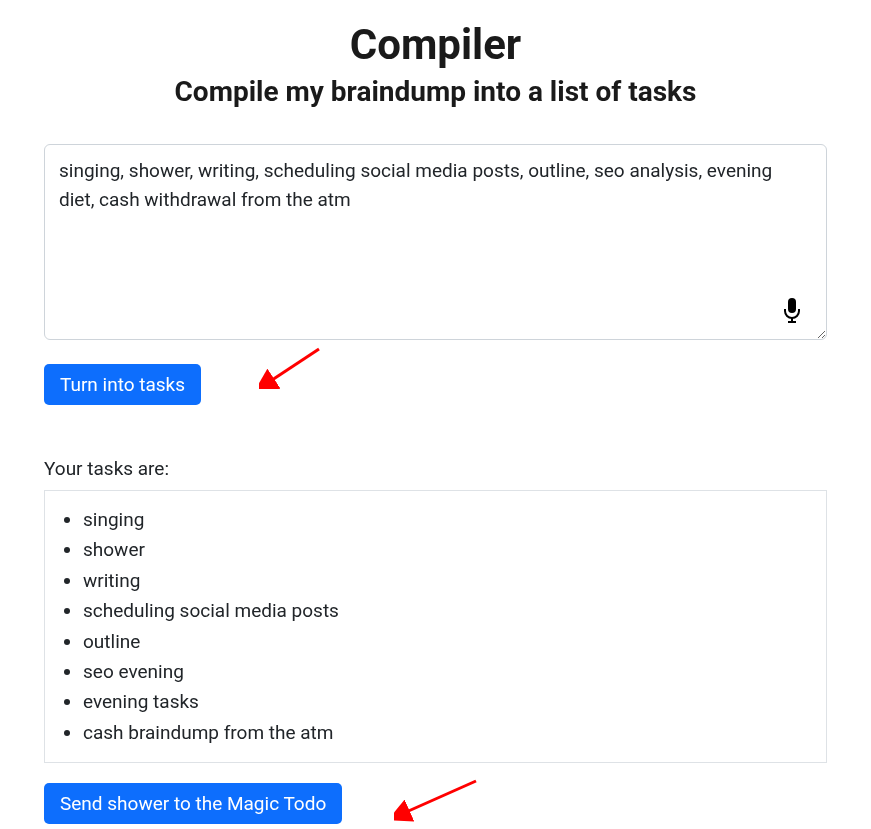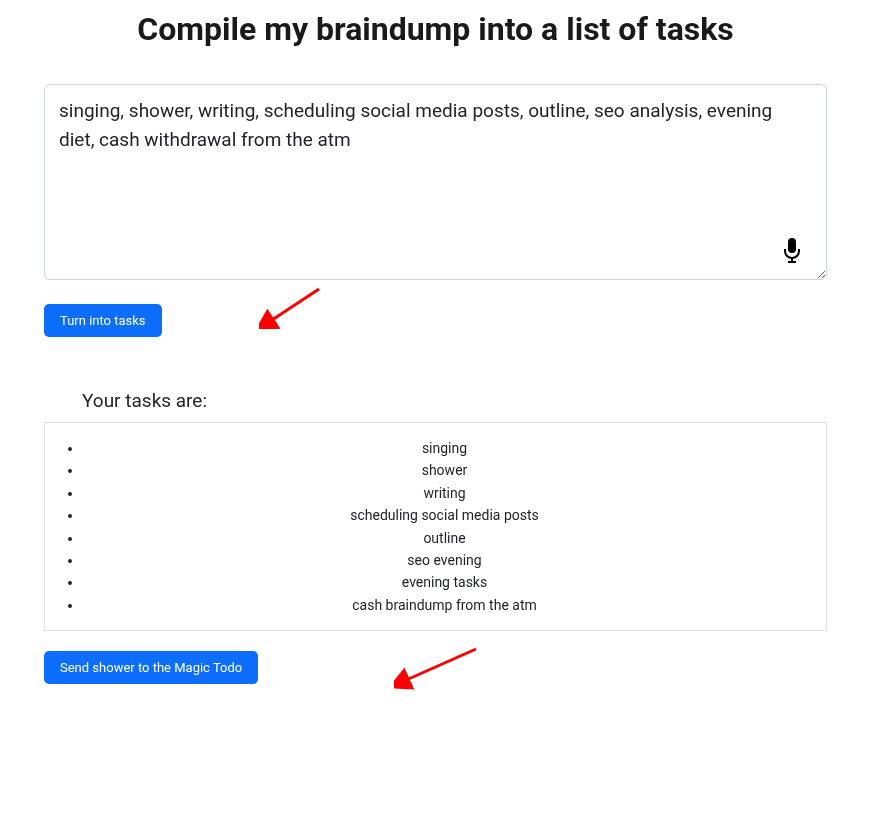--- a/index.html
+++ b/index.html
@@ -20,21 +20,21 @@
     }
     .page-title {
       font-size: 42px;
       font-weight: 700;
       text-align: center;
       color: #1a1a1a;
       margin-top: 10px;
       margin-bottom: 6px;
     }
     .page-subtitle {
-      font-size: 32px;
+      font-size: 28px;
       font-weight: 700;
       text-align: center;
       color: #1a1a1a;
       margin-bottom: 36px;
     }
     .textarea-wrapper {
       position: relative;
       margin-bottom: 20px;
     }
     .braindump-textarea {
@@ -55,56 +55,54 @@
       bottom: 22px;
       width: 18px;
       height: 24px;
       color: #000;
     }
     .btn-primary {
       background: #0d6efd;
       color: #ffffff;
       border: none;
       border-radius: 5px;
-      font-size: 13px;
+      font-size: 19px;
       padding: 9px 16px;
       cursor: pointer;
       font-family: inherit;
     }
     .btn-turn-into-tasks {
       display: inline-block;
       margin-bottom: 26px;
     }
     .btn-wrapper-1 {
       position: relative;
       margin-bottom: 26px;
     }
     .btn-wrapper-2 {
       position: relative;
     }
     .tasks-label {
       font-size: 19px;
       color: #212529;
       margin-bottom: 10px;
-      margin-left: 38px;
     }
     .tasks-box {
       border: 1px solid #dee2e6;
       padding: 14px 20px 14px 20px;
       margin-bottom: 20px;
     }
     .tasks-list {
       list-style: disc;
       padding-left: 18px;
     }
     .tasks-list li {
-      font-size: 14px;
+      font-size: 19px;
       line-height: 1.6;
       color: #212529;
-      text-align: center;
     }
     .arrow {
       position: absolute;
       pointer-events: none;
     }
     .arrow-1 {
       left: 215px;
       top: -20px;
       width: 70px;
       height: 45px;
@@ -113,20 +111,21 @@
       left: 350px;
       top: -10px;
       width: 90px;
       height: 50px;
     }
   </style>
 </head>
 <body>
 
 <div class="container">
+  <h1 class="page-title">Compiler</h1>
   <h2 class="page-subtitle">Compile my braindump into a list of tasks</h2>
 
   <div class="textarea-wrapper">
     <textarea class="braindump-textarea" style="">singing, shower, writing, scheduling social media posts, outline, seo analysis, evening diet, cash withdrawal from the atm</textarea>
     <span class="mic-icon">
       <svg viewBox="0 0 18 26" width="18" height="26" fill="currentColor">
         <rect x="5" y="0" width="8" height="15" rx="4" ry="4"></rect>
         <path d="M2 11 v2 a7 7 0 0 0 14 0 v-2" stroke="currentColor" stroke-width="2" fill="none"></path>
         <line x1="9" y1="20" x2="9" y2="24" stroke="currentColor" stroke-width="2"></line>
         <line x1="5" y1="24" x2="13" y2="24" stroke="currentColor" stroke-width="2"></line>

